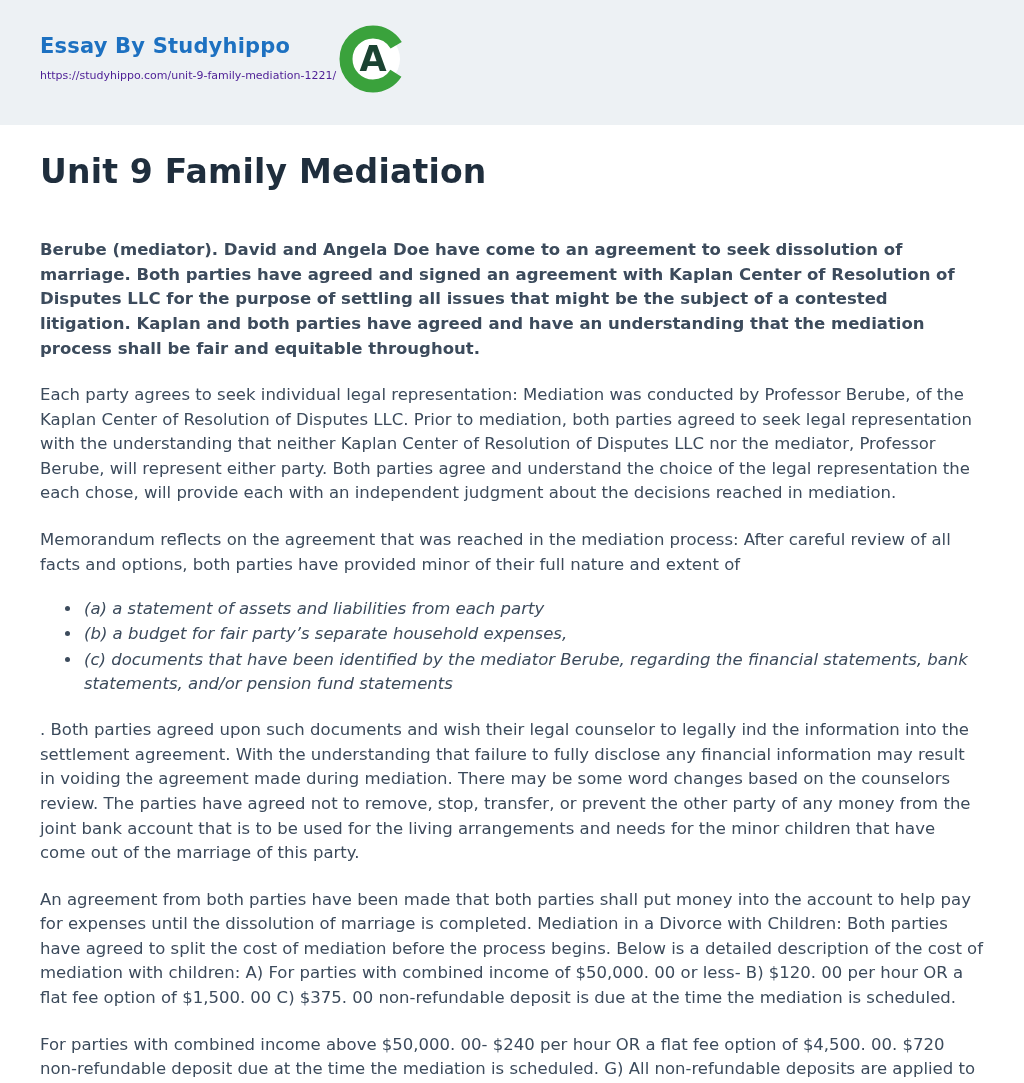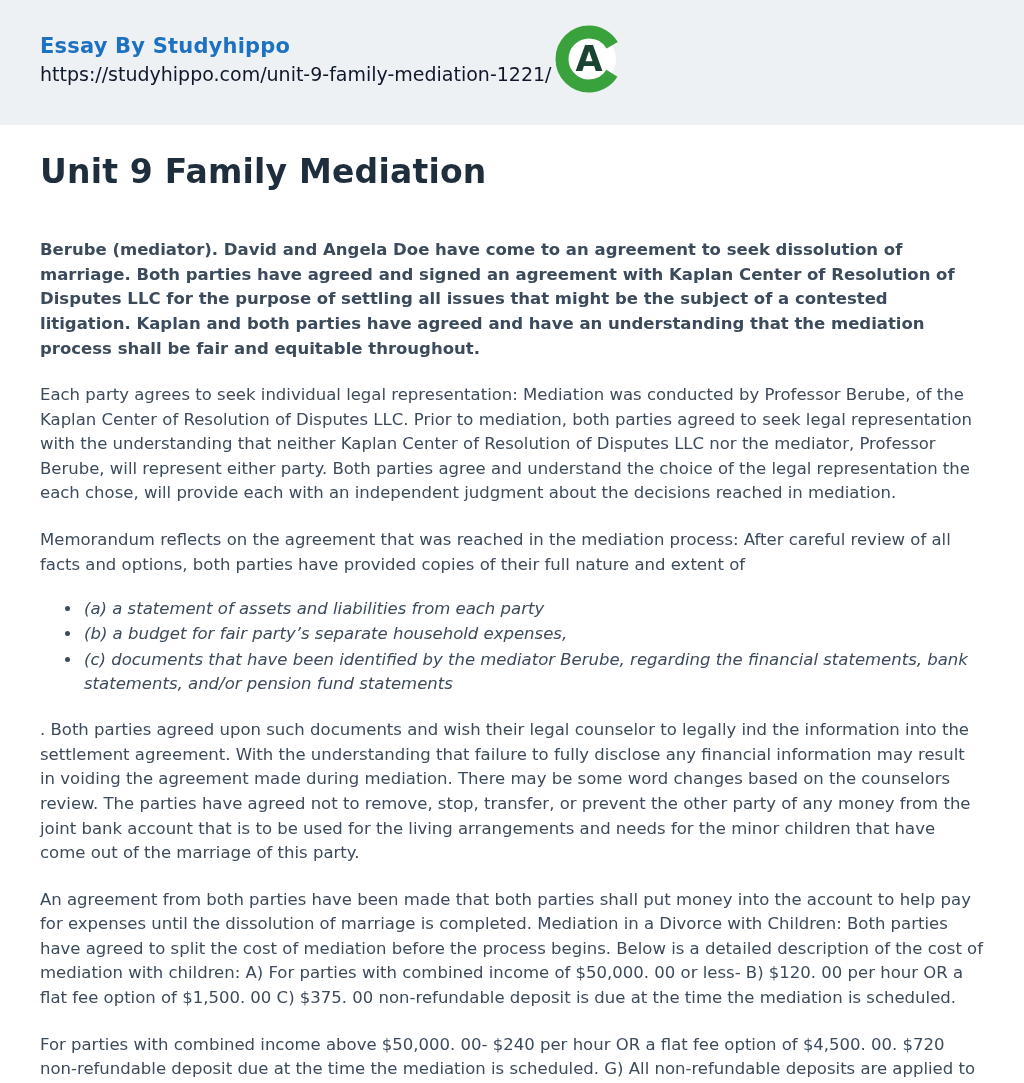--- a/index.html
+++ b/index.html
@@ -25,23 +25,23 @@
   }
   .site-title {
     color: #1d71c1;
     font-size: 21px;
     font-weight: bold;
     letter-spacing: 0.2px;
     line-height: 1.2;
   }
   .site-url {
     display: block;
-    margin-top: 4px;
-    color: #0f172a;
-    font-size: 19px;
+    margin-top: 10px;
+    color: #4c1d95;
+    font-size: 11px;
     font-weight: 400;
     text-decoration: none;
     cursor: pointer;
   }
   .logo {
     width: 74px;
     height: 74px;
     margin-top: -12px;
     cursor: pointer;
     flex: 0 0 auto;
@@ -104,21 +104,21 @@
     </div>
   </header>
 
   <main class="article">
     <h1 class="article-title">Unit 9 Family Mediation</h1>
 
     <p class="lead">Berube (mediator). David and Angela Doe have come to an agreement to seek dissolution of marriage. Both parties have agreed and signed an agreement with Kaplan Center of Resolution of Disputes LLC for the purpose of settling all issues that might be the subject of a contested litigation. Kaplan and both parties have agreed and have an understanding that the mediation process shall be fair and equitable throughout.</p>
 
     <p>Each party agrees to seek individual legal representation: Mediation was conducted by Professor Berube, of the Kaplan Center of Resolution of Disputes LLC. Prior to mediation, both parties agreed to seek legal representation with the understanding that neither Kaplan Center of Resolution of Disputes LLC nor the mediator, Professor Berube, will represent either party. Both parties agree and understand the choice of the legal representation the each chose, will provide each with an independent judgment about the decisions reached in mediation.</p>
 
-    <p>Memorandum reflects on the agreement that was reached in the mediation process: After careful review of all facts and options, both parties have provided copies of their full nature and extent of</p>
+    <p>Memorandum reflects on the agreement that was reached in the mediation process: After careful review of all facts and options, both parties have provided minor of their full nature and extent of</p>
 
     <ul class="doc-list">
       <li>(a) a statement of assets and liabilities from each party</li>
       <li>(b) a budget for fair party’s separate household expenses,</li>
       <li>(c) documents that have been identified by the mediator Berube, regarding the financial statements, bank statements, and/or pension fund statements</li>
     </ul>
 
     <p>. Both parties agreed upon such documents and wish their legal counselor to legally ind the information into the settlement agreement. With the understanding that failure to fully disclose any financial information may result in voiding the agreement made during mediation. There may be some word changes based on the counselors review. The parties have agreed not to remove, stop, transfer, or prevent the other party of any money from the joint bank account that is to be used for the living arrangements and needs for the minor children that have come out of the marriage of this party.</p>
 
     <p>An agreement from both parties have been made that both parties shall put money into the account to help pay for expenses until the dissolution of marriage is completed. Mediation in a Divorce with Children: Both parties have agreed to split the cost of mediation before the process begins. Below is a detailed description of the cost of mediation with children: A) For parties with combined income of $50,000. 00 or less- B) $120. 00 per hour OR a flat fee option of $1,500. 00 C) $375. 00 non-refundable deposit is due at the time the mediation is scheduled.</p>

